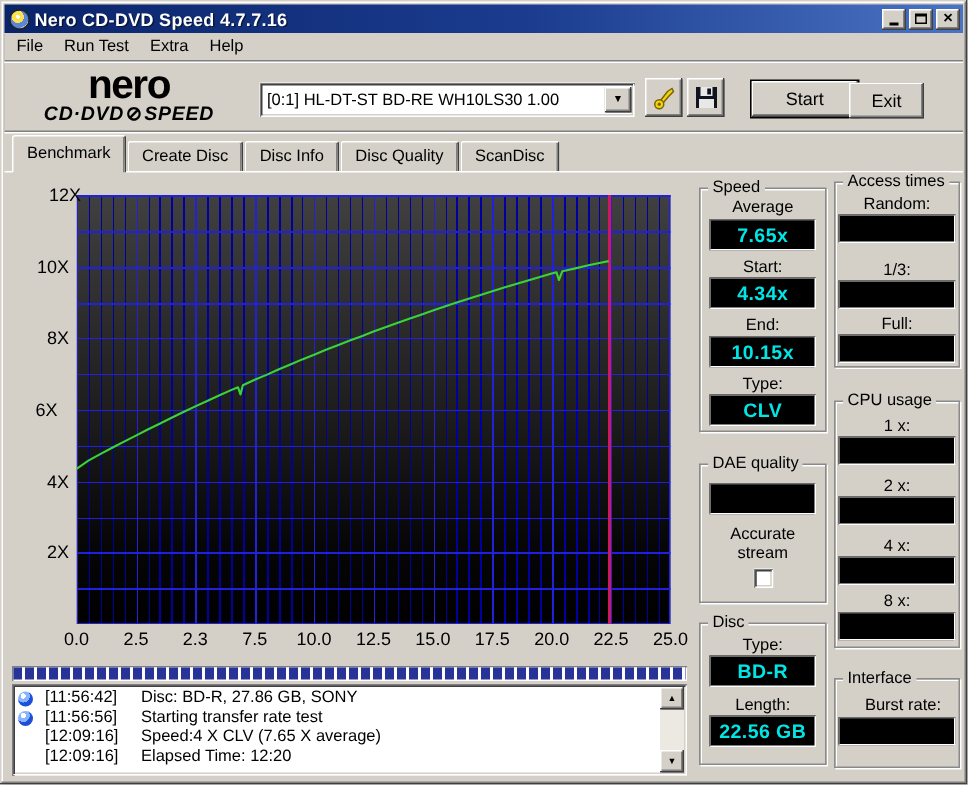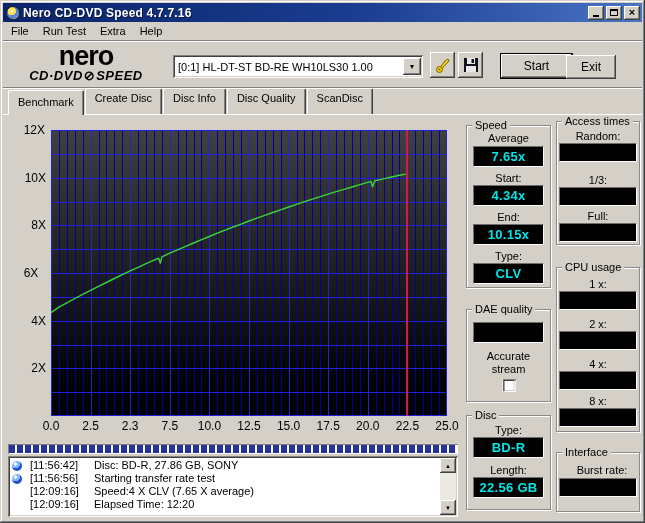--- a/index.html
+++ b/index.html
@@ -46,21 +46,21 @@
     display:flex; align-items:center; justify-content:center; }
   .push-btn { position:absolute; background:#d4d0c8; font-size:12px; text-align:center;
     box-shadow: inset -1px -1px 0 #404040, inset 1px 1px 0 #fff, inset -2px -2px 0 #808080;
     display:flex; align-items:center; justify-content:center; cursor:default; }
   .default-btn { border:1px solid #000; }
 
   
   .tabstrip { position:absolute; left:8px; top:90px; height:25px; display:flex; align-items:flex-end; }
   .tab { position:relative; background:#d4d0c8; padding:3px 9px 4px 9px; margin-right:1px;
     border-top:1px solid #fff; border-left:1px solid #fff; border-right:1px solid #404040;
-    box-shadow:inset -1px 0 0 #808080; border-radius:2px 2px 0 0; height:27px; }
+    box-shadow:inset -1px 0 0 #808080; border-radius:2px 2px 0 0; height:21px; }
   .tab.active { height:25px; z-index:5; padding-top:5px; box-shadow:inset -1px 0 0 #808080, 0 2px 0 #d4d0c8; }
   .tabpage-edge { position:absolute; left:3px; top:114px; width:639px; height:1px; background:#fff; }
 
   
   .chart-area { position:absolute; left:0; top:115px; width:462px; height:330px; }
   #chart-svg { position:absolute; left:51px; top:15px; }
   .ytick { position:absolute; width:30px; text-align:right; font-size:12px; }
   .xtick { position:absolute; width:34px; text-align:center; font-size:12px; top:304px; }
 
   
@@ -231,21 +231,21 @@
         <line x1="0" y1="95.5" x2="396" y2="95.5" stroke="#2020dd" stroke-width="1" shape-rendering="crispEdges"></line>
         <line x1="0" y1="72.5" x2="396" y2="72.5" stroke="#2020dd" stroke-width="1" shape-rendering="crispEdges"></line>
         <line x1="0" y1="48.5" x2="396" y2="48.5" stroke="#2020dd" stroke-width="1" shape-rendering="crispEdges"></line>
         <line x1="0" y1="24.5" x2="396" y2="24.5" stroke="#2020dd" stroke-width="1" shape-rendering="crispEdges"></line>
         <line x1="0" y1="0.5" x2="396" y2="0.5" stroke="#2020dd" stroke-width="1" shape-rendering="crispEdges"></line>
         <rect x="0.5" y="0.5" width="395" height="285" fill="none" stroke="#2020dd" shape-rendering="crispEdges"></rect>
         <line x1="355.5" y1="0" x2="355.5" y2="286" stroke="#d01858" stroke-width="2" shape-rendering="crispEdges"></line>
         <polyline points="0.0,182.6 7.9,177.1 15.8,172.8 23.8,168.5 31.7,164.4 39.6,160.4 47.5,156.3 55.4,152.5 63.4,148.5 71.3,144.7 79.2,140.9 87.1,137.3 95.0,133.7 103.0,130.1 107.7,128.2 109.3,133.0 110.9,126.8 118.8,123.2 126.7,119.9 134.6,116.3 142.6,113.0 150.5,109.6 158.4,106.5 166.3,103.2 174.2,100.1 182.2,97.0 190.1,94.1 198.0,91.0 205.9,88.2 213.8,85.3 221.8,82.5 229.7,79.8 237.6,77.0 245.5,74.4 253.4,71.7 261.4,69.1 269.3,66.7 277.2,64.1 285.1,61.7 293.0,59.3 301.0,57.0 308.9,54.6 316.8,52.4 320.0,51.5 321.6,56.7 323.9,50.8 332.6,48.9 340.6,47.0 348.5,45.3 354.8,44.1" fill="none" stroke="#3ad43a" stroke-width="1.4" stroke-linejoin="round"></polyline>
       </svg>
     <div id="y-axis">
-        <span class="ytick" style="left: 15px; top: 8px;">12X</span>
+        <span class="ytick" style="left: 24px; top: 8px;">12X</span>
         <span class="ytick" style="left: 16px; top: 55.6667px;">10X</span>
         <span class="ytick" style="left: 16px; top: 103.333px;">8X</span>
         <span class="ytick" style="left: 16px; top: 151px; text-align: center;">6X</span>
         <span class="ytick" style="left: 16px; top: 198.667px;">4X</span>
         <span class="ytick" style="left: 16px; top: 246.333px;">2X</span>
       </div>
     <div id="x-axis">
         <span class="xtick" style="left: 34px;">0.0</span>
         <span class="xtick" style="left: 73.6px;">2.5</span>
         <span class="xtick" style="left: 113.2px;">2.3</span>

